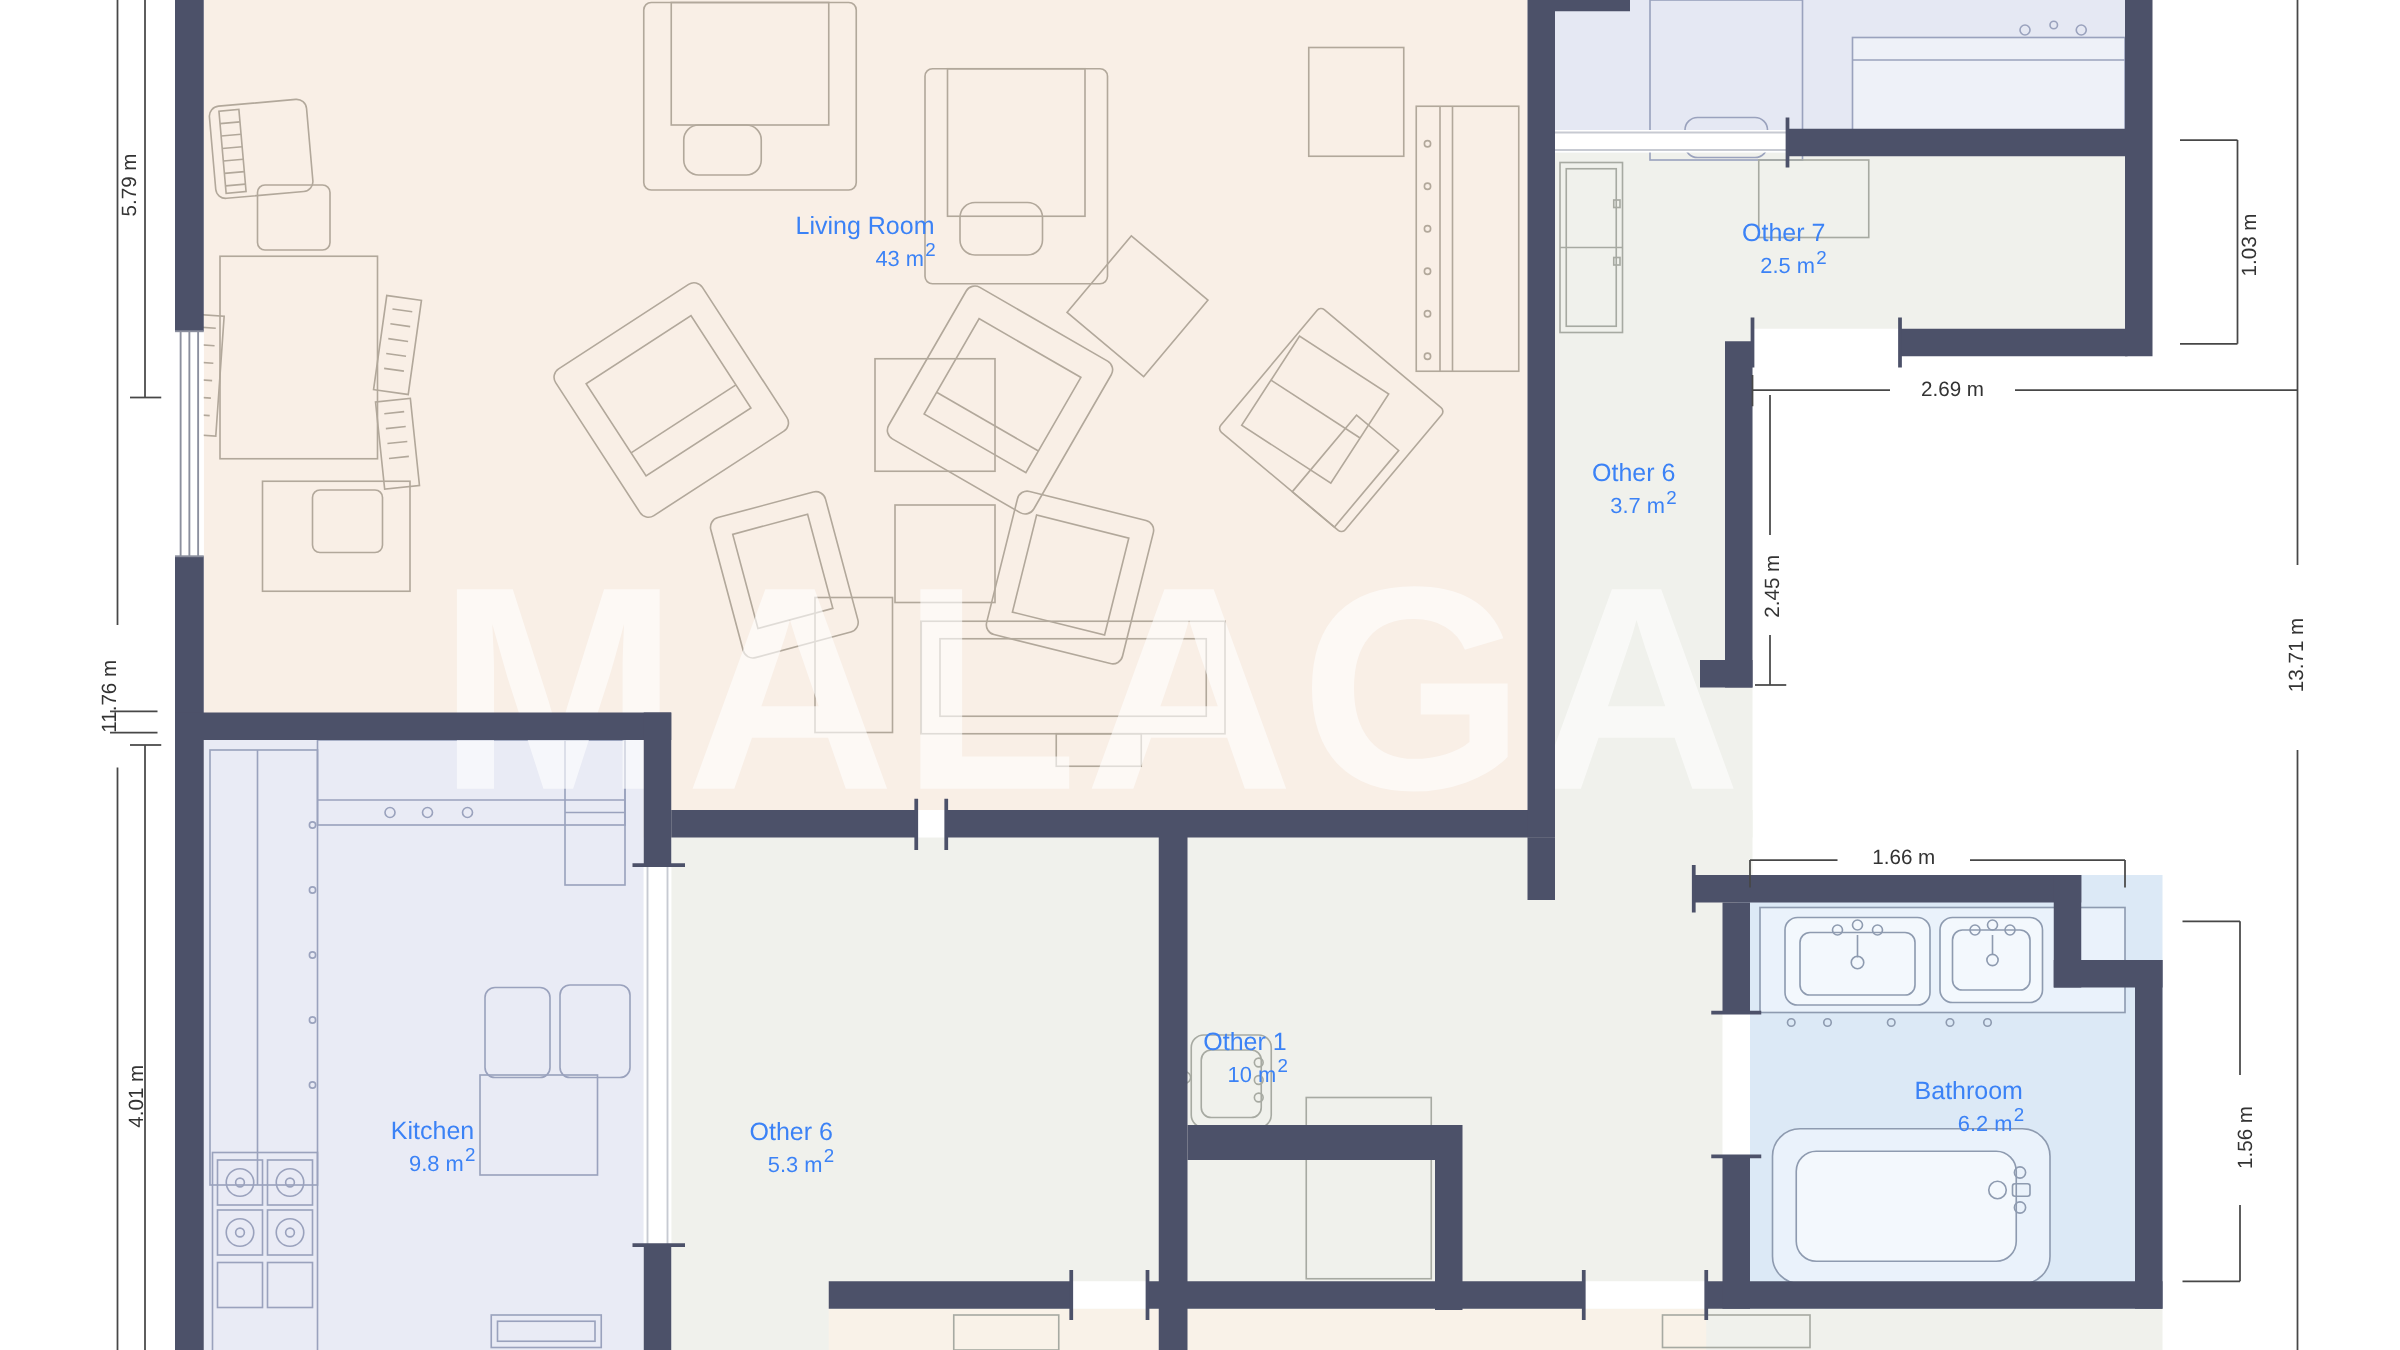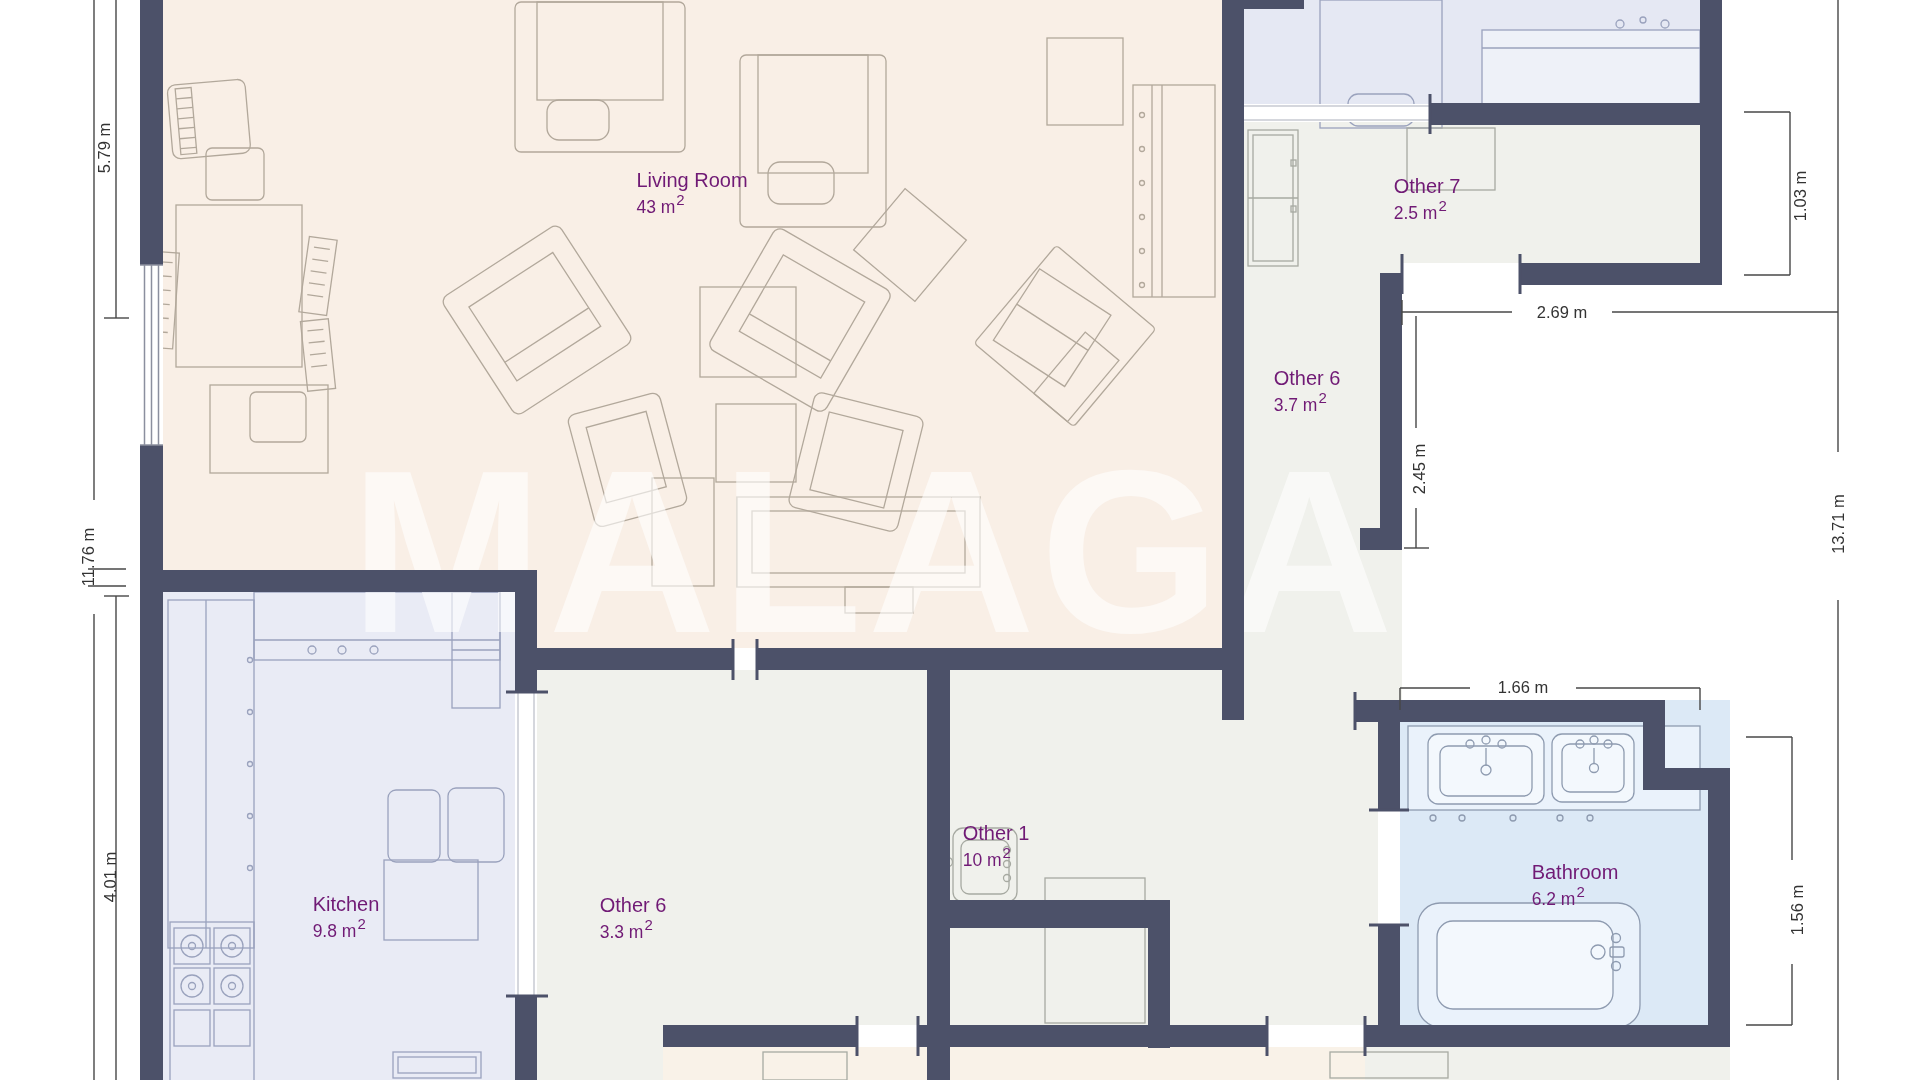--- a/index.html
+++ b/index.html
@@ -8,21 +8,21 @@
   #plan svg{position:absolute;left:0;top:0;}
   .fl   {stroke:#b2a89b;stroke-width:1.3;fill:none;}
   .flb  {stroke:#9aa2bd;stroke-width:1.3;fill:none;}
   .flg  {stroke:#a7aaa2;stroke-width:1.3;fill:none;}
   .flbath{stroke:#8e9bb0;stroke-width:1.3;fill:none;}
   .wall {fill:#4c5169;}
   .dimline{stroke:#474747;stroke-width:1.4;fill:none;}
   .thinline{stroke:#c7cad2;stroke-width:1.5;fill:none;}
   .jamb {stroke:#4c5169;stroke-width:3;fill:none;}
   .winline{stroke:#8b8f9e;stroke-width:1.5;fill:none;}
-  .room-label{position:absolute;transform:translate(-50%,-50%);text-align:left;color:#701a75;z-index:40;}
+  .room-label{position:absolute;transform:translate(-50%,-50%);text-align:right;color:#3b82f6;z-index:40;}
   .rname{font-size:20px;line-height:1.25;}
   .rarea{font-size:17.5px;line-height:1.1;}
   .rarea sup{font-size:15px;position:relative;top:-1px;left:1px;}
   .dim{position:absolute;font-size:16.5px;color:#333;white-space:nowrap;z-index:40;
        transform:translate(-50%,-50%);}
   .dim.v{transform:translate(-50%,-50%) rotate(-90deg);}
   #watermark{position:absolute;left:318px;top:436px;font-size:232px;font-weight:700;
        letter-spacing:5px;line-height:1;color:rgba(255,255,255,0.6);z-index:20;
        pointer-events:none;margin-left:32px;}
 </style>
@@ -361,21 +361,21 @@
   <div class="room-label" style="left:692px;top:193px">
     <div class="rname">Living Room</div>
     <div class="rarea"><span>43</span> <span>m</span><sup>2</sup></div>
   </div>
   <div class="room-label" style="left:346px;top:917px">
     <div class="rname">Kitchen</div>
     <div class="rarea"><span>9.8</span> <span>m</span><sup>2</sup></div>
   </div>
   <div class="room-label" style="left:633px;top:918px">
     <div class="rname">Other 6</div>
-    <div class="rarea"><span>3.3</span> <span>m</span><sup>2</sup></div>
+    <div class="rarea"><span>5.3</span> <span>m</span><sup>2</sup></div>
   </div>
   <div class="room-label" style="left:996px;top:846px">
     <div class="rname">Other 1</div>
     <div class="rarea"><span>10</span> <span>m</span><sup>2</sup></div>
   </div>
   <div class="room-label" style="left:1575px;top:885px">
     <div class="rname">Bathroom</div>
     <div class="rarea"><span>6.2</span> <span>m</span><sup>2</sup></div>
   </div>
   <div class="room-label" style="left:1307px;top:391px">

